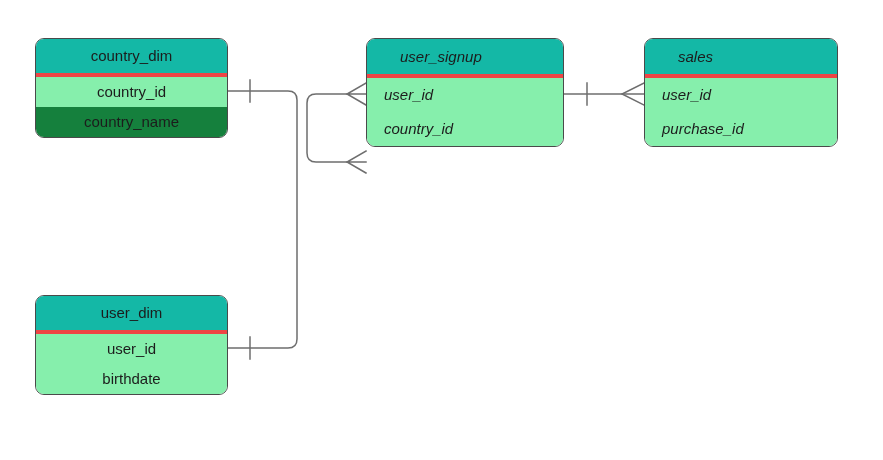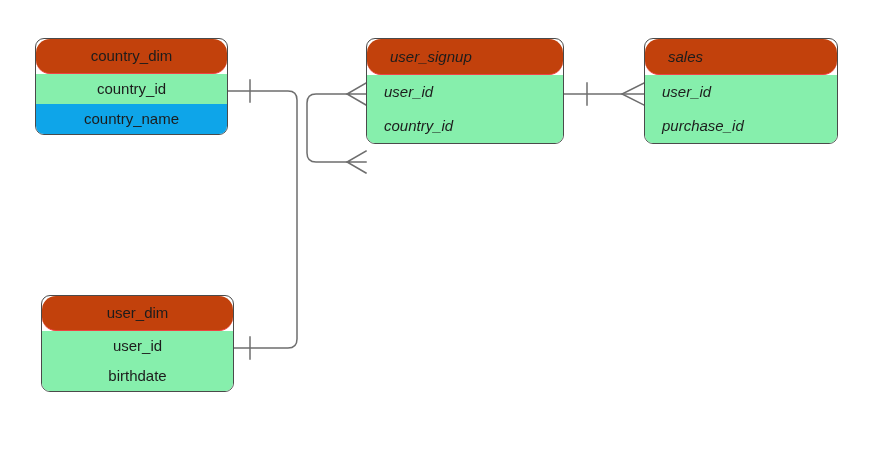--- a/index.html
+++ b/index.html
@@ -20,44 +20,43 @@
   .etable {
     position: absolute;
     box-sizing: border-box;
     border: 1.5px solid #4a4a4a;
     border-radius: 9px;
     overflow: hidden;
     background: #ffffff;
     font-size: 15px;
   }
   .etable .hdr {
-    background: #c2410c;
-    border-bottom: 1px solid #ef4444;
+    background: #14b8a6;
+    border-bottom: 4px solid #ef4444;
     height: 34px;
     line-height: 34px;
     white-space: nowrap;
-    border-radius: 14px;
   }
   .etable .row {
     background: #86efac;
     white-space: nowrap;
   }
-  .etable .row.alt { background: #0ea5e9; }
+  .etable .row.alt { background: #15803d; }
   
   .etable.plain .hdr, .etable.plain .row { text-align: center; }
   .etable.plain .row { height: 30px; line-height: 30px; }
   
   .etable.fact .hdr, .etable.fact .row { font-style: italic; text-align: left; }
-  .etable.fact .hdr { padding-left: 23px; height: 35px; line-height: 35px; }
+  .etable.fact .hdr { padding-left: 33px; height: 35px; line-height: 35px; }
   .etable.fact .row { padding-left: 17px; height: 34px; line-height: 34px; }
 
   #t-country-dim { left: 35px;  top: 38px;  width: 193px; }
   #t-user-signup { left: 366px; top: 38px;  width: 198px; }
   #t-sales       { left: 644px; top: 38px;  width: 194px; }
-  #t-user-dim    { left: 35px;  top: 295px; width: 193px; margin-left: 6px; }
+  #t-user-dim    { left: 35px;  top: 295px; width: 193px; }
 </style>
 </head>
 <body>
 
 <div id="canvas">
 
   <svg id="wires" width="883" height="460" viewBox="0 0 883 460" aria-hidden="true">
     <g fill="none" stroke="#6e6e6e" stroke-width="1.5" stroke-linecap="square">
 
       <g>

